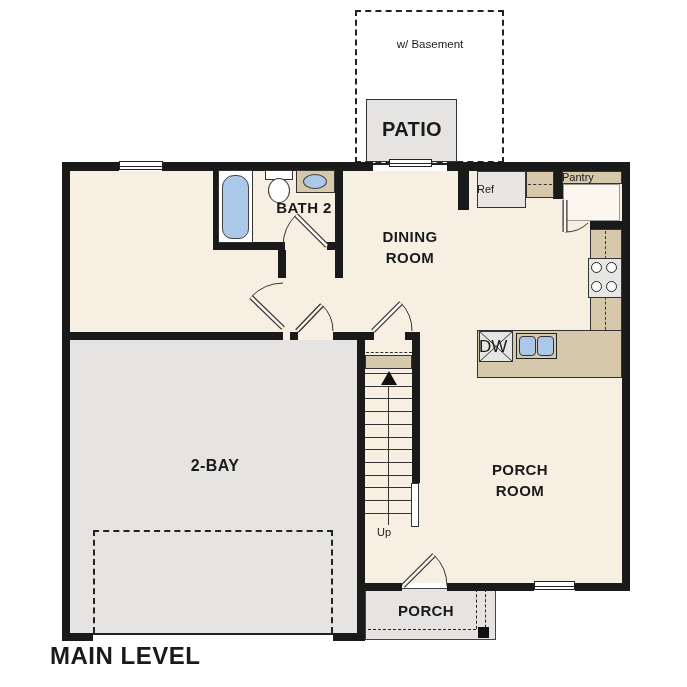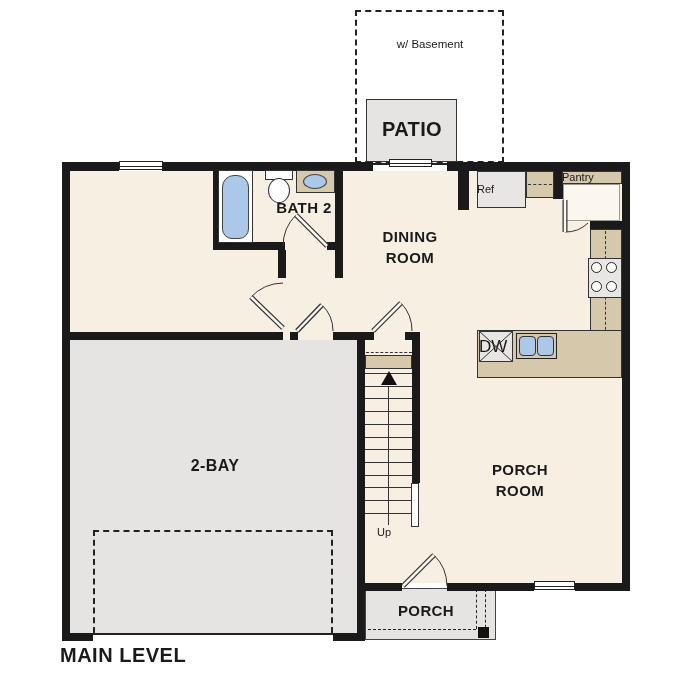--- a/index.html
+++ b/index.html
@@ -152,15 +152,15 @@
       <span>ROOM</span>
   </div>
   <div class="rlabel" style="left:460px;top:459px;width:120px;">
     <span>PORCH</span>
       <span>ROOM</span>
   </div>
   <div class="rlabel" style="left:155px;top:455px;width:120px;font-size:16px;line-height:22px;">
     <span>2-BAY</span>
   </div>
   <div class="rlabel" style="left:366px;top:600px;width:120px;">PORCH</div>
-  <div class="rlabel" style="left:60px;top:645px;width:220px;text-align:left;font-size:20px;letter-spacing:.5px;">MAIN LEVEL</div>
+  <div class="rlabel" style="left:50px;top:645px;width:220px;text-align:left;font-size:24px;letter-spacing:.5px;">MAIN LEVEL</div>
 
 </div>
 
 </body></html>

